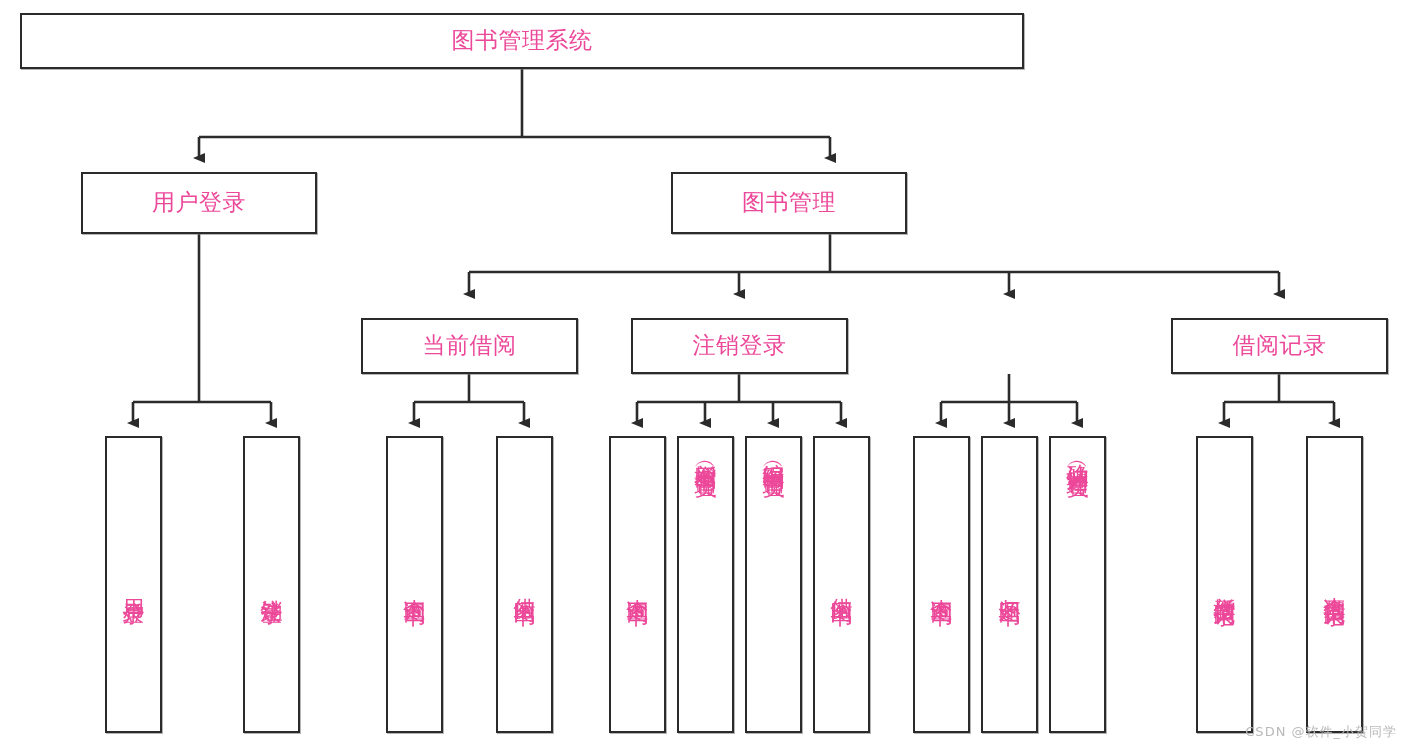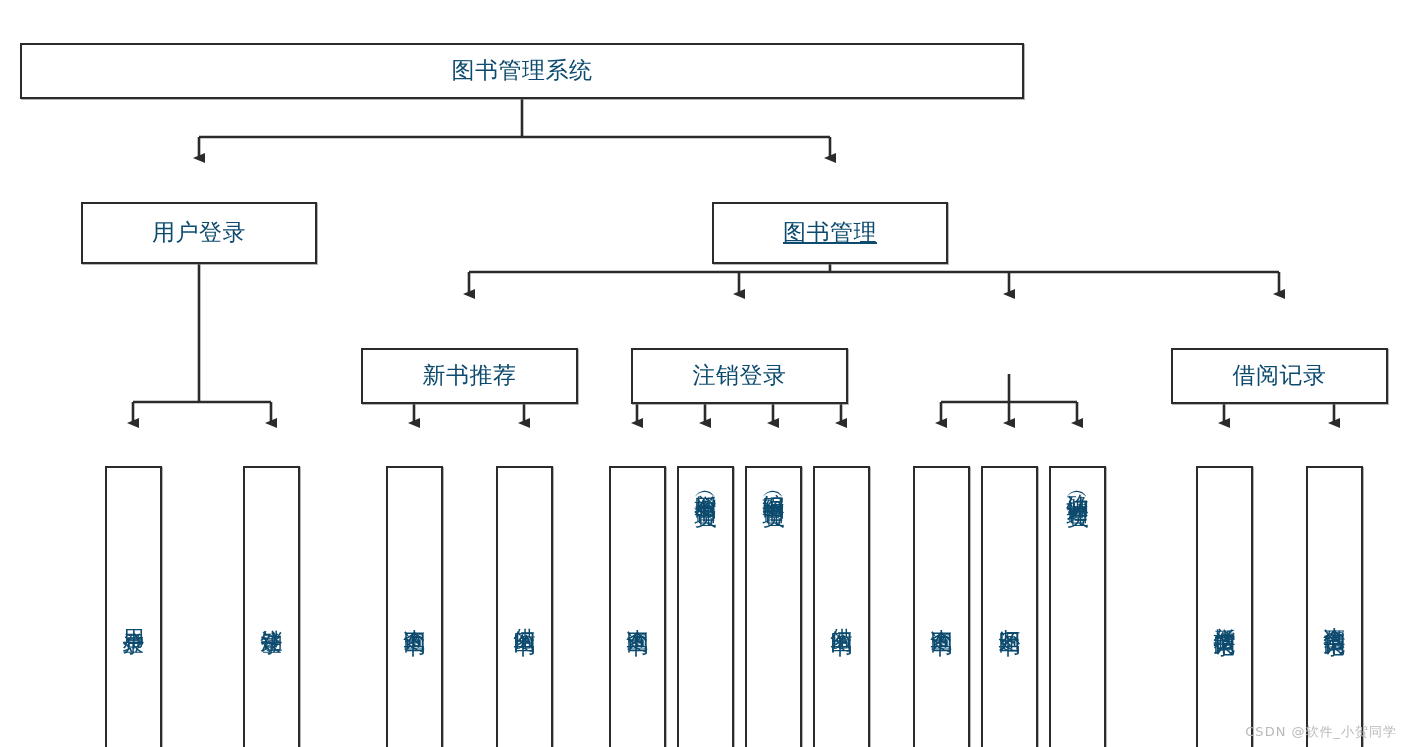--- a/index.html
+++ b/index.html
@@ -28,23 +28,22 @@
   }
   .node {
     position: absolute;
     box-sizing: border-box;
     background: #ffffff;
     border: 2px solid #2b2b2b;
     display: flex;
     align-items: center;
     justify-content: center;
     text-align: center;
-    color: #0c4a6e;
+    color: #ec4899;
     box-shadow: 1px 1px 0 rgba(120,120,120,0.55);
-    margin-top: 30px;
   }
   .node .label {
     display: block;
     line-height: 1.12;
     letter-spacing: 0.5px;
   }
   .node.h .label {
     font-size: 23px;
   }
   .node.root .label {
@@ -132,26 +131,26 @@
     </g>
   </svg>
 
   <div class="node root h" style="left:20px; top:13px; width:1004px; height:56px;">
     <span class="label">图书管理系统</span>
   </div>
 
   <div class="node h" style="left:81px; top:172px; width:236px; height:62px;">
     <span class="label">用户登录</span>
   </div>
-  <div class="node h" style="left:712px; top:172px; width:236px; height:62px;text-decoration:underline;">
+  <div class="node h" style="left:671px; top:172px; width:236px; height:62px;">
     <span class="label">图书管理</span>
   </div>
 
   <div class="node h" style="left:361px; top:318px; width:217px; height:56px;">
-    <span class="label">新书推荐</span>
+    <span class="label">当前借阅</span>
   </div>
   <div class="node h" style="left:631px; top:318px; width:217px; height:56px;">
     <span class="label">注销登录</span>
   </div>
   <div class="node h" style="left:1171px; top:318px; width:217px; height:56px;">
     <span class="label">借阅记录</span>
   </div>
 
   <div class="node v mid" style="left:105px; top:436px; width:57px; height:297px;">
     <span class="label">用户登录</span>

